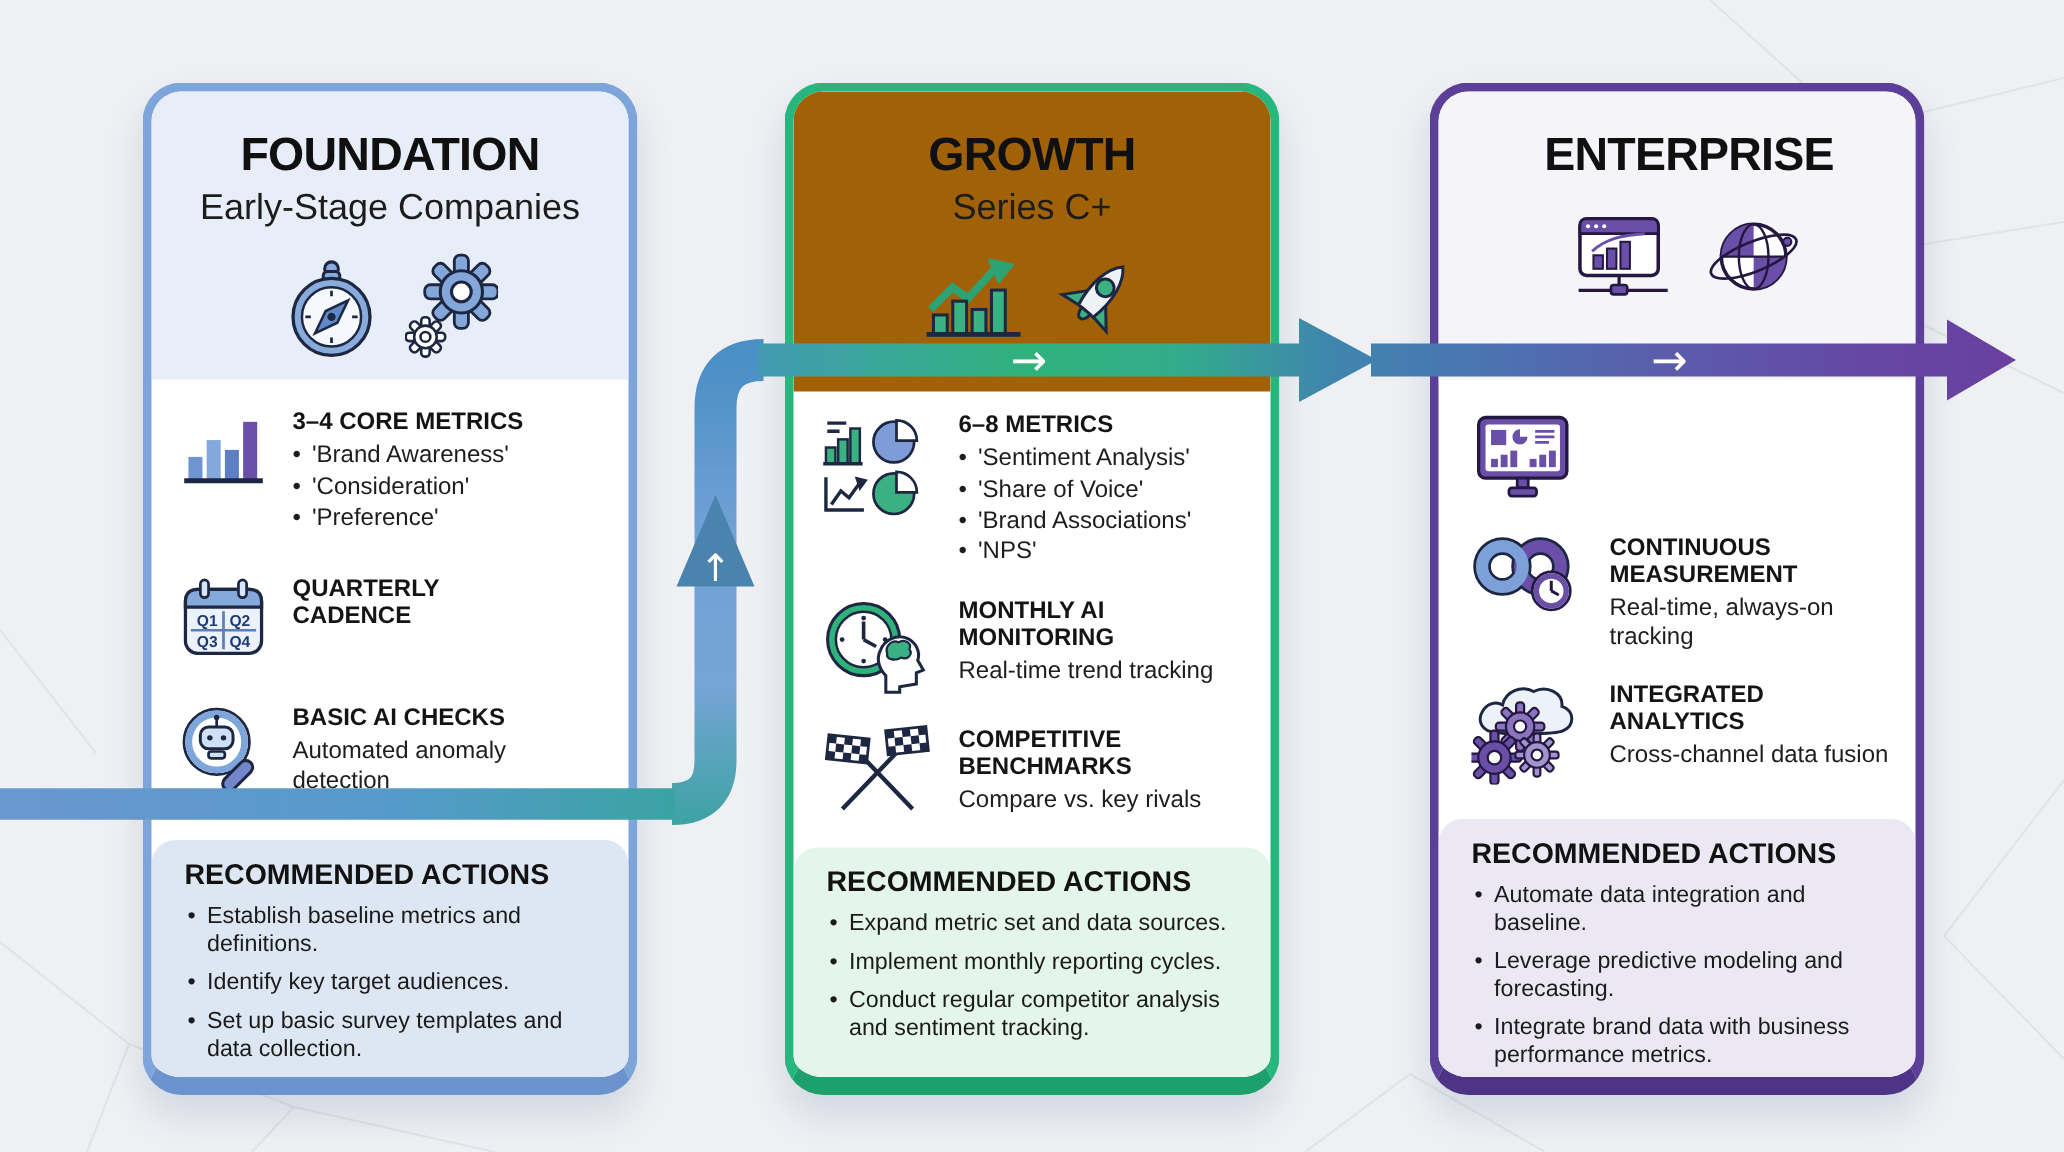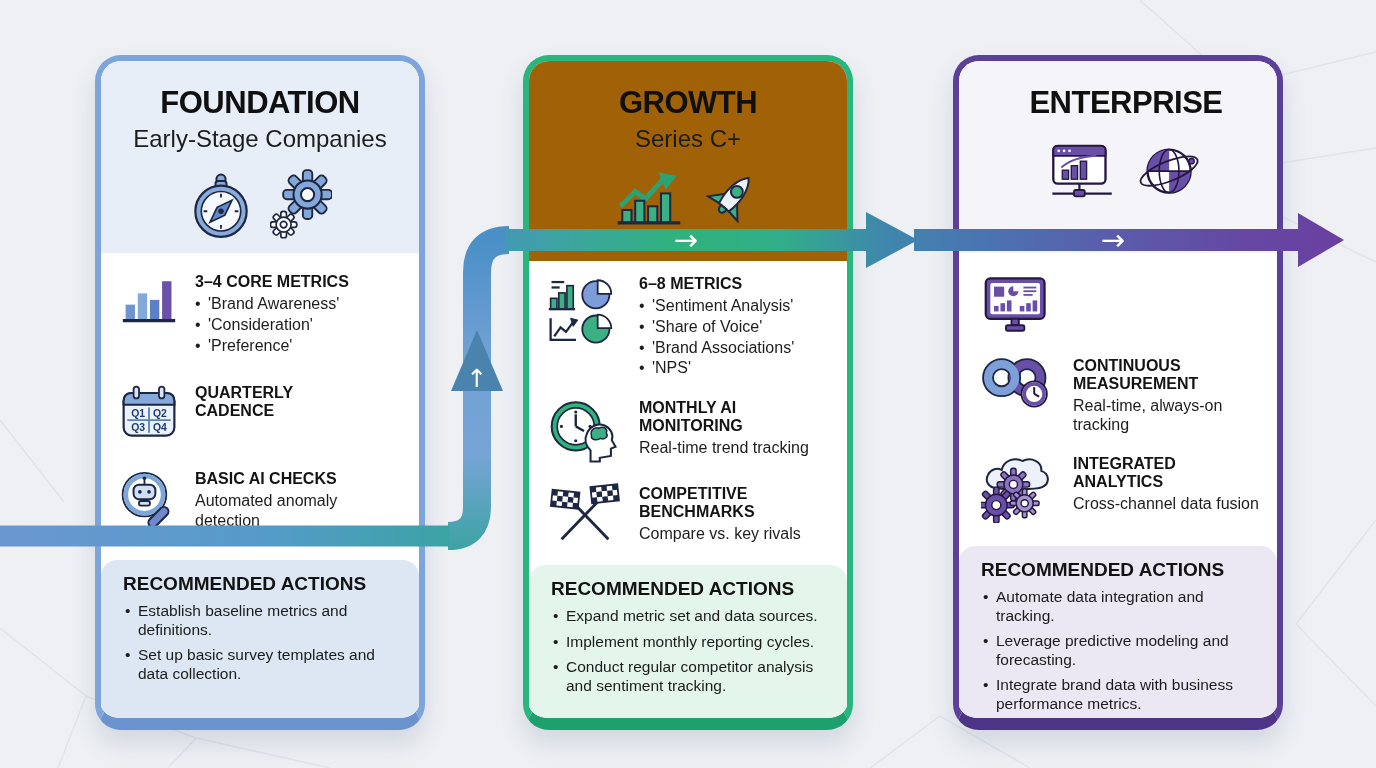--- a/index.html
+++ b/index.html
@@ -194,20 +194,21 @@
         <div class="mtitle">BASIC AI CHECKS</div>
         <div class="mdesc w180">Automated anomaly detection</div>
       </div>
     </div>
   </div>
 
   <footer class="card-footer">
     <div class="ftitle">RECOMMENDED ACTIONS</div>
     <ul class="fbullets">
       <li>Establish baseline metrics and definitions.</li>
+      <li>Identify key target audiences.</li>
       <li>Set up basic survey templates and data collection.</li>
     </ul>
   </footer>
 </section>
 
 <section class="card growth">
   <header class="card-header">
     <h1 class="card-title">GROWTH</h1>
     <div class="card-subtitle">Series C+</div>
     <div class="header-icons">
@@ -454,21 +455,21 @@
       <div class="mtext">
         <div class="mtitle w150">INTEGRATED ANALYTICS</div>
         <div class="mdesc">Cross-channel data fusion</div>
       </div>
     </div>
   </div>
 
   <footer class="card-footer">
     <div class="ftitle">RECOMMENDED ACTIONS</div>
     <ul class="fbullets">
-      <li>Automate data integration and tracking.</li>
+      <li>Automate data integration and baseline.</li>
       <li>Leverage predictive modeling and forecasting.</li>
       <li>Integrate brand data with business performance metrics.</li>
     </ul>
   </footer>
 </section>
 
 <svg class="overlay" width="1376" height="768">
   <defs>
     <linearGradient id="gTop" gradientUnits="userSpaceOnUse" x1="440" y1="0" x2="1350" y2="0">
       <stop offset="0" stop-color="#4a8fc6"></stop>

